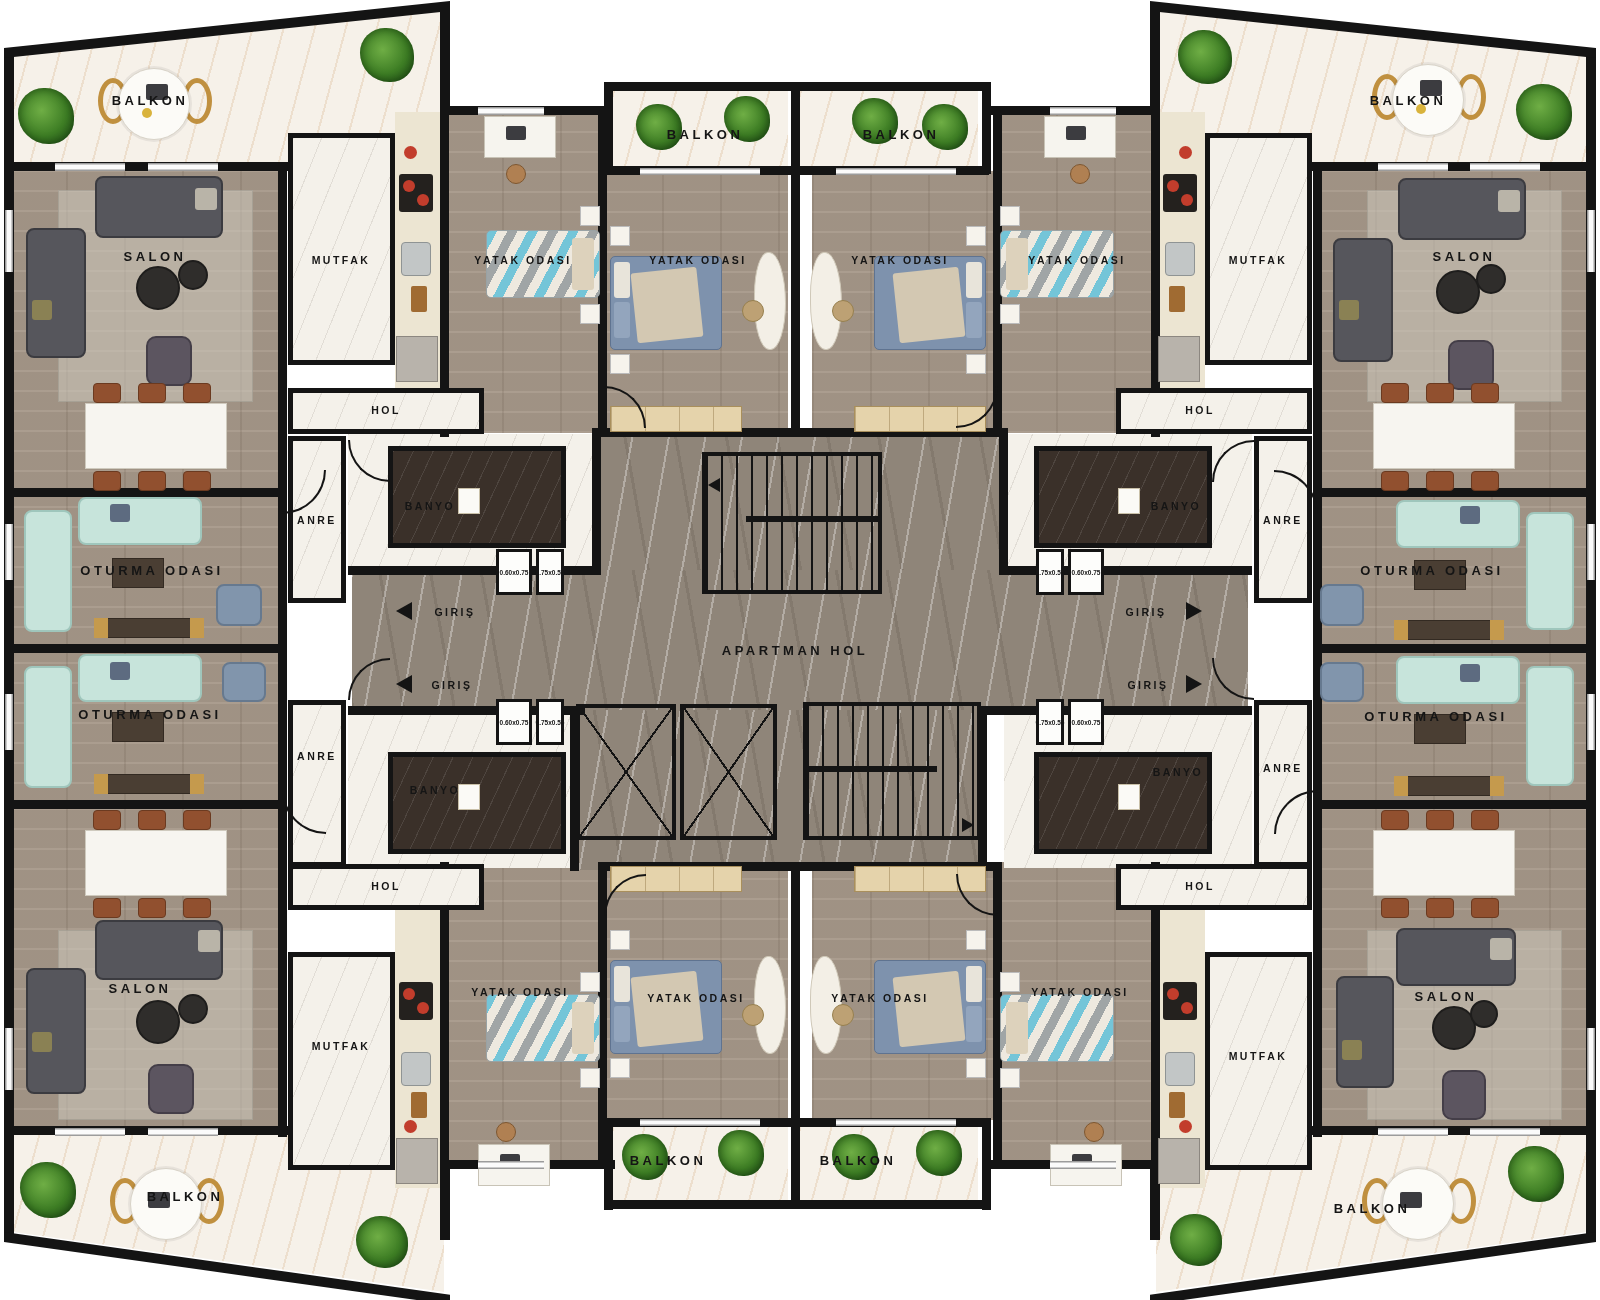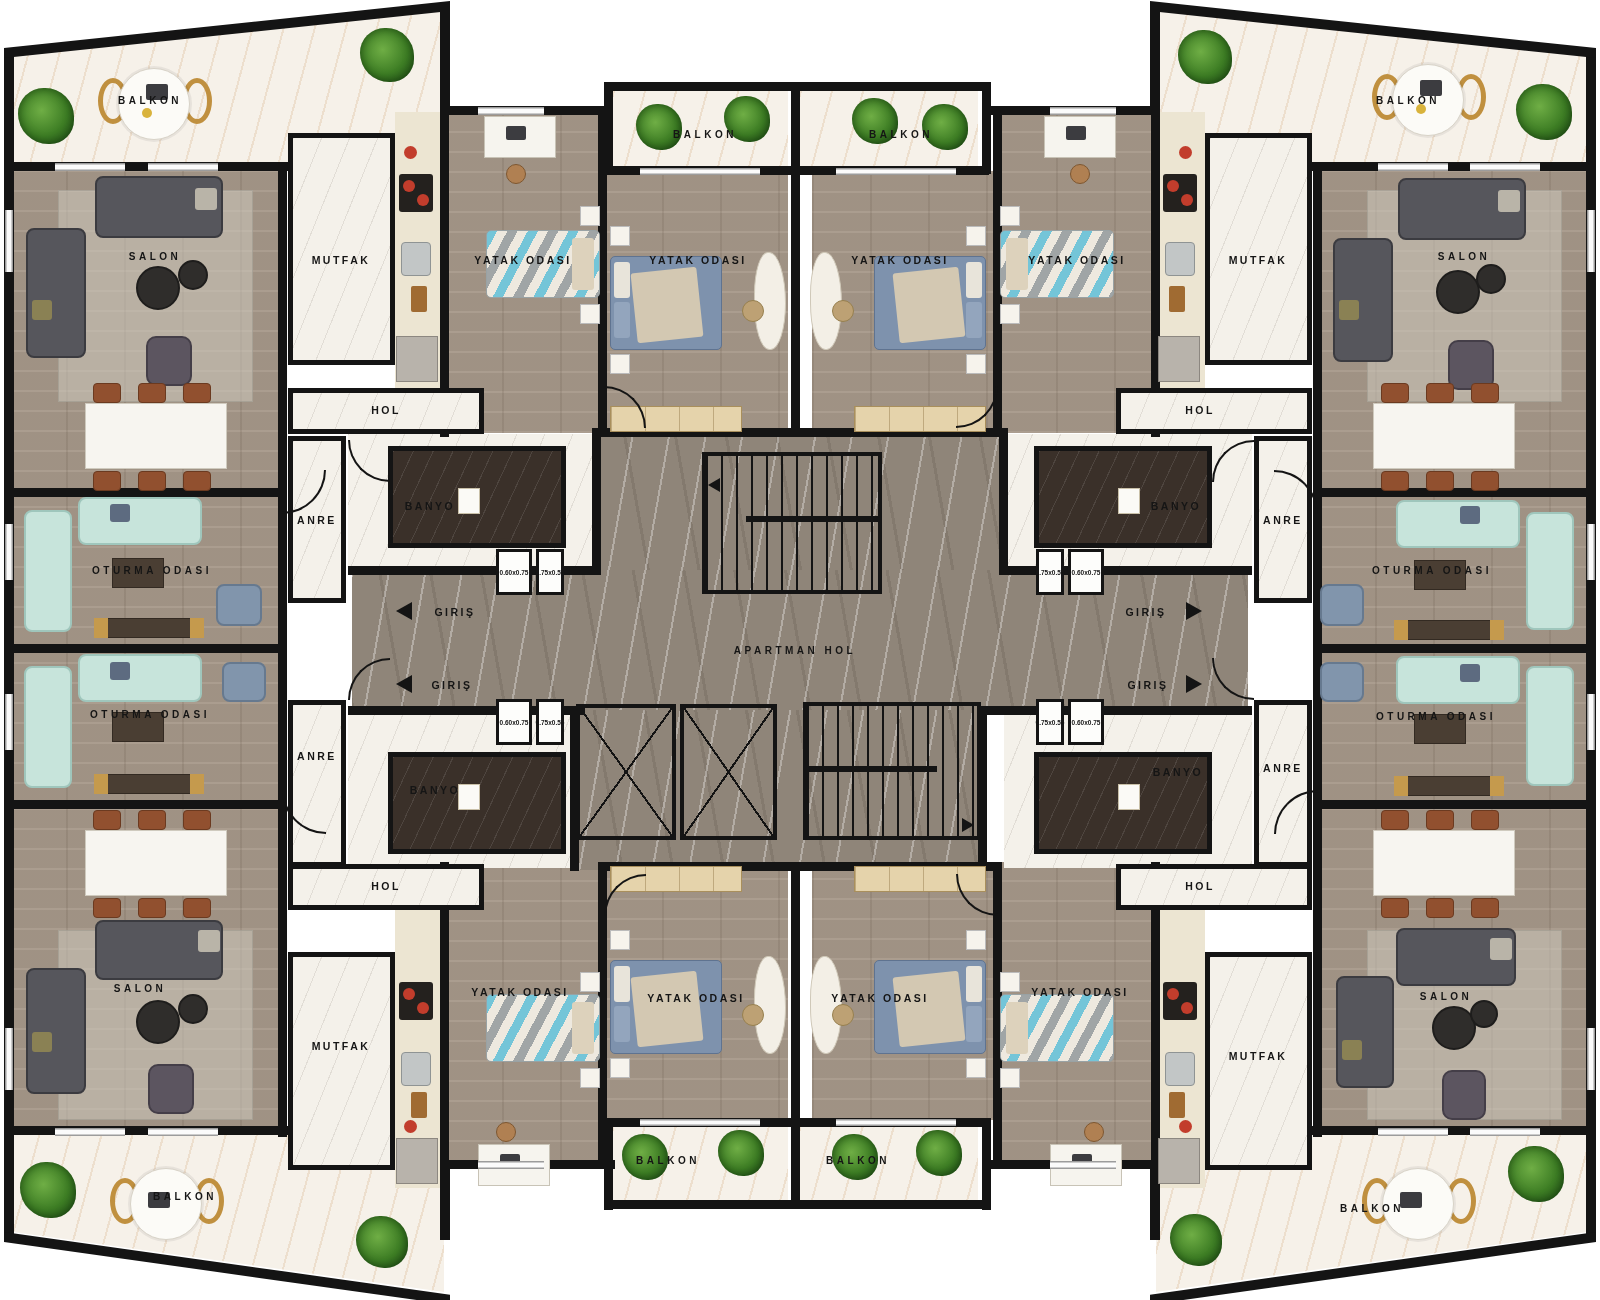--- a/index.html
+++ b/index.html
@@ -7,21 +7,21 @@
   #plan div{position:absolute;box-sizing:border-box}
   .wd{background:#141414}
   .wood{background-color:#a69889;background-image:repeating-linear-gradient(90deg,rgba(60,45,30,.10) 0 2px,rgba(255,255,255,0) 2px 58px),repeating-linear-gradient(0deg,rgba(255,255,255,.05) 0 2px,rgba(0,0,0,.04) 2px 20px)}
   .mar{background-color:#f4f1ea;background-image:repeating-linear-gradient(112deg,rgba(140,130,120,.18) 0 1px,rgba(0,0,0,0) 1px 26px)}
   .bal{background-color:#f6f1e9;background-image:repeating-linear-gradient(105deg,rgba(196,140,80,.18) 0 2px,rgba(0,0,0,0) 2px 30px)}
   .hall{background-color:#8f8579;background-image:repeating-linear-gradient(100deg,rgba(255,255,255,.32) 0 2px,rgba(0,0,0,0) 2px 36px),repeating-linear-gradient(80deg,rgba(60,50,40,.14) 0 3px,rgba(0,0,0,0) 3px 50px)}
   .dark{background-color:#3a3029;background-image:repeating-linear-gradient(115deg,rgba(255,255,255,.10) 0 1px,rgba(0,0,0,0) 1px 18px)}
   .cnt{background:#ece5d2}
   .bd{border:5px solid #141414}
   .bd2{border:3px solid #141414;background:#fdfdfb}
-  .lbl{font-weight:bold;font-size:10px;letter-spacing:3.5px;color:#151515;white-space:nowrap;transform:translate(-50%,-50%);z-index:40}
+  .lbl{font-weight:bold;font-size:13px;letter-spacing:3.5px;color:#151515;white-space:nowrap;transform:translate(-50%,-50%);z-index:40}
   .lbl.s{font-size:10.5px;letter-spacing:2.5px}
   .lbl.t{font-size:6.5px;letter-spacing:0;font-weight:600}
   .win{background:#fbfbfb;box-shadow:inset 0 1.5px 0 #9c9c9c,inset 0 -1.5px 0 #9c9c9c;z-index:30}
   .winv{background:#fbfbfb;box-shadow:inset 1.5px 0 0 #9c9c9c,inset -1.5px 0 0 #9c9c9c;z-index:30}
   .plant{border-radius:47% 53% 44% 56%;background:radial-gradient(circle at 42% 40%,#6fae45,#3d7d24 55%,#27581a 85%);box-shadow:inset 0 0 10px rgba(10,40,5,.6);z-index:20}
   .tb{background:#fcfbf7;border:1px solid #d8d3c8;border-radius:50%;box-shadow:0 0 0 2px rgba(0,0,0,.06);z-index:15}
   .chg{border:5px solid #c0903f;background:rgba(0,0,0,0);border-radius:50%;z-index:14}
   .sofaD{background:#56565c;border:2px solid #3b3b40;border-radius:8px}
   .sofaM{background:#c7e4db;border:2px solid #9fc6bc;border-radius:8px}
   .pil{border-radius:3px;z-index:16}

